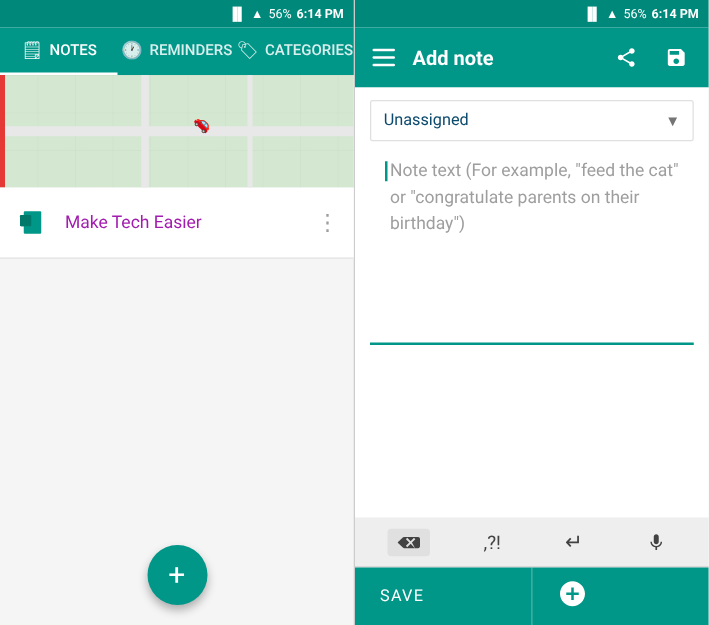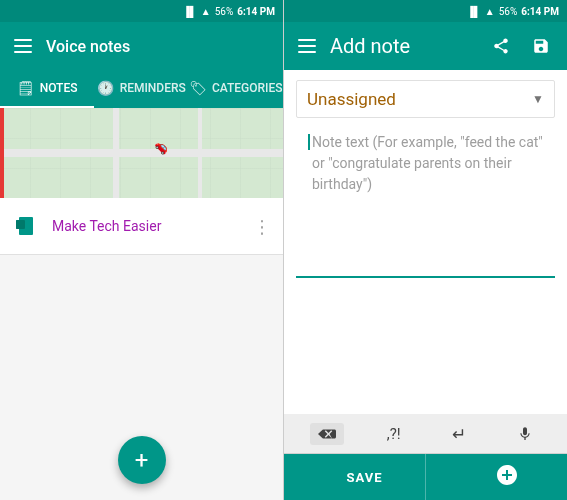--- a/index.html
+++ b/index.html
@@ -218,40 +218,40 @@
       background: #009688;
       height: 48px;
       display: flex;
       align-items: center;
       padding: 0 12px;
       gap: 12px;
       color: white;
     }
     .add-note-title {
       flex: 1;
-      font-size: 20px;
-      font-weight: 400;
+      font-size: 16px;
+      font-weight: 700;
       color: white;
     }
 
     
     .dropdown-container {
       background: white;
       margin: 10px 12px 6px 12px;
       border: 1px solid #e0e0e0;
       border-radius: 2px;
       padding: 8px 10px;
       display: flex;
       align-items: center;
       justify-content: space-between;
       cursor: pointer;
     }
     .dropdown-label {
-      font-size: 17px;
-      color: #a16207;
+      font-size: 13px;
+      color: #0c4a6e;
     }
     .dropdown-arrow {
       color: #757575;
       font-size: 12px;
     }
 
     
     .note-text-area {
       flex: 1;
       padding: 8px 12px;
@@ -305,24 +305,24 @@
     
     .bottom-actions {
       display: flex;
       height: 46px;
       background: #009688;
     }
     .action-btn {
       flex: 1;
       display: flex;
       align-items: center;
-      justify-content: center;
+      justify-content: flex-start;
       color: white;
       font-size: 13px;
-      font-weight: bold;
+      font-weight: normal;
       letter-spacing: 1px;
       cursor: pointer;
       text-transform: uppercase;
       border-right: 1px solid rgba(255,255,255,0.3);
       margin-left: 20px;
     }
     .action-btn:last-child {
       border-right: none;
     }
     .action-btn-icon {
@@ -356,28 +356,20 @@
 
 <div class="panel panel-left">
 
   <div class="status-bar">
     <span>▐▌</span>
     <span>▲</span>
     <span>56%</span>
     <span class="time">6:14 PM</span>
   </div>
 
-  <div class="header">
-    <div class="hamburger">
-      <div class="ham-line"></div>
-      <div class="ham-line"></div>
-      <div class="ham-line"></div>
-    </div>
-    <span class="header-title">Voice notes</span>
-  </div>
 
   <div class="tabs">
     <div class="tab active">
       <span class="tab-icon">🗒</span>
       <span>Notes</span>
     </div>
     <div class="tab">
       <span class="tab-icon">🕐</span>
       <span>Reminders</span>
     </div>

